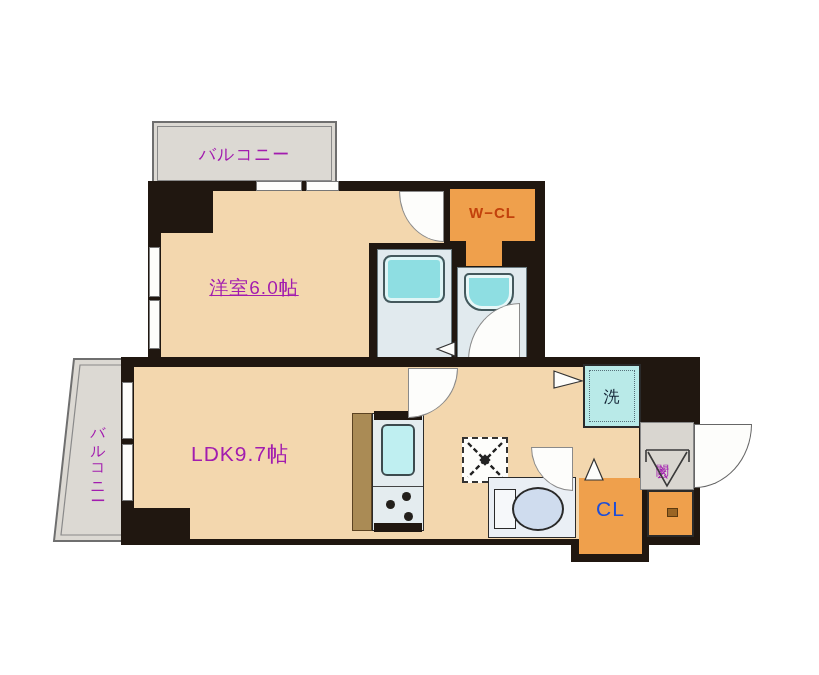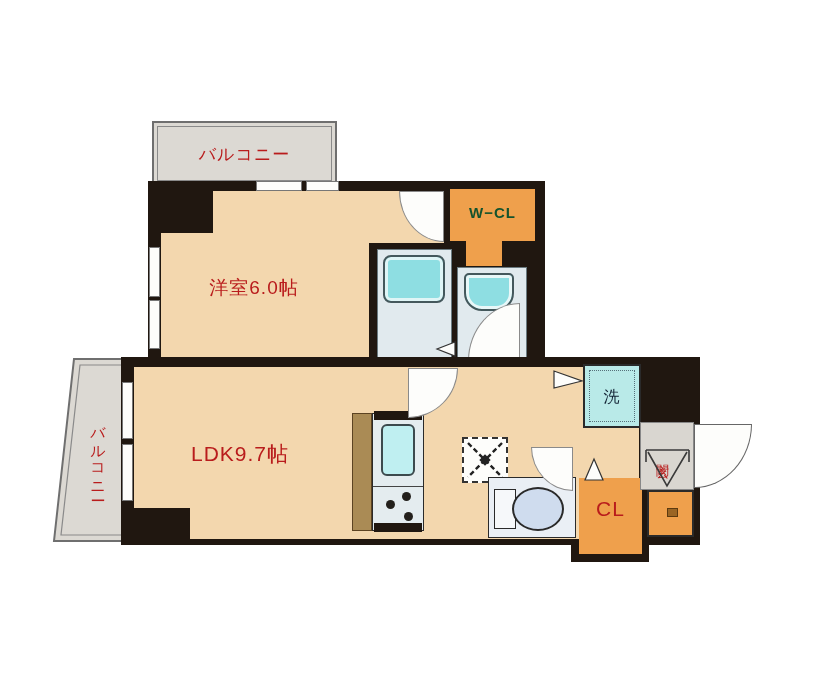--- a/index.html
+++ b/index.html
@@ -7,21 +7,21 @@
   #canvas{position:relative;width:819px;height:675px;background:#fff;overflow:hidden;}
   .abs{position:absolute;box-sizing:border-box;}
   .wall{background:#201710;}
   .floor{background:#f3d7ae;}
   .storage{background:#efa04c;}
   .balcony{background:#dcd9d3;border:2px solid #6f6f6f;}
   .balcony-inner{position:absolute;inset:3px;border:1px solid #8a8a8a;}
   .bathfloor{background:#e1eaee;border:1px solid #6a7a80;}
   .teal{background:#8edee2;border:2px solid #44585c;border-radius:8px;}
   .pie{background:#fdfdfb;border:1.2px solid #8a8a8a;}
-  .label{color:#b91c1c;text-align:center;letter-spacing:1px;white-space:nowrap;}
+  .label{color:#a21caf;text-align:center;letter-spacing:1px;white-space:nowrap;}
   .vtext{writing-mode:vertical-rl;text-orientation:upright;letter-spacing:2px;}
   .window{background:#fdfdfb;border:1px solid #777;}
   svg{display:block;}
 </style>
 </head>
 <body>
 
 <div id="canvas">
 
   <div class="abs balcony" style="left:152px;top:121px;width:185px;height:65px;">
@@ -36,21 +36,21 @@
   <div class="abs label vtext" style="left:88px;top:385px;height:140px;font-size:15px;">バルコニー</div>
 
   <div class="abs wall" style="left:148px;top:181px;width:397px;height:192px;"></div>
 
   <div class="abs floor" style="left:161px;top:191px;width:283px;height:52px;"></div>
   <div class="abs floor" style="left:161px;top:191px;width:208px;height:172px;"></div>
   <div class="abs wall" style="left:161px;top:191px;width:52px;height:42px;"></div>
 
   <div class="abs storage" style="left:450px;top:189px;width:85px;height:52px;"></div>
   <div class="abs storage" style="left:466px;top:241px;width:36px;height:25px;"></div>
-  <div class="abs label" style="left:450px;top:204px;width:85px;font-size:15px;color:#14532d;font-weight:bold;">W−CL</div>
+  <div class="abs label" style="left:450px;top:204px;width:85px;font-size:15px;color:#c2410c;font-weight:bold;">W−CL</div>
 
   <div class="abs bathfloor" style="left:377px;top:249px;width:75px;height:114px;"></div>
   <div class="abs teal" style="left:383px;top:255px;width:62px;height:48px;box-shadow:inset 0 0 0 3px #dff5f6;"></div>
 
   <div class="abs bathfloor" style="left:457px;top:267px;width:70px;height:96px;"></div>
   <div class="abs teal" style="left:464px;top:273px;width:50px;height:38px;border-radius:5px 5px 18px 18px;box-shadow:inset 0 0 0 3px #e8f7f8;"></div>
 
   <div class="abs pie" style="left:399px;top:191px;width:45px;height:51px;border-radius:0 0 0 100%;"></div>
   <div class="abs pie" style="left:468px;top:303px;width:52px;height:58px;border-radius:100% 0 0 0;"></div>
 
@@ -81,21 +81,21 @@
   <div class="abs" style="left:583px;top:364px;width:58px;height:64px;background:#b9eae8;border:2.5px solid #2a2a2a;">
     <div class="abs" style="inset:4px;border:1.5px dotted #55707a;"></div>
     <div class="abs label" style="left:0;top:21px;width:100%;font-size:16px;color:#123;">洗</div>
   </div>
 
   <div class="abs" style="left:488px;top:477px;width:88px;height:61px;background:#eaeff5;border:1.5px solid #2a2a2a;"></div>
   <div class="abs" style="left:494px;top:489px;width:22px;height:40px;background:#f6f8fa;border:1.5px solid #2a2a2a;"></div>
   <div class="abs" style="left:512px;top:487px;width:52px;height:44px;background:#cfdcee;border:2px solid #2a2a2a;border-radius:50%;"></div>
 
   <div class="abs storage" style="left:579px;top:478px;width:63px;height:76px;"></div>
-  <div class="abs label" style="left:579px;top:497px;width:63px;font-size:21px;color:#b91c1c;">CL</div>
+  <div class="abs label" style="left:579px;top:497px;width:63px;font-size:21px;color:#1d4ed8;">CL</div>
 
   <div class="abs" style="left:640px;top:422px;width:54px;height:68px;background:#d9d6d0;border:1px solid #888;"></div>
   <div class="abs label vtext" style="left:653px;top:426px;height:56px;font-size:13px;letter-spacing:0;">玄関</div>
 
   <div class="abs storage" style="left:647px;top:490px;width:47px;height:47px;border:2px solid #2a2a2a;">
     <div class="abs" style="left:18px;top:16px;width:11px;height:9px;background:#9a6524;border:1px solid #5c3a10;"></div>
   </div>
 
   <div class="abs pie" style="left:408px;top:368px;width:50px;height:50px;border-radius:0 0 100% 0;"></div>
   <div class="abs pie" style="left:531px;top:447px;width:42px;height:44px;border-radius:0 0 0 100%;"></div>
@@ -108,16 +108,16 @@
   <div class="abs window" style="left:122px;top:382px;width:11px;height:57px;"></div>
   <div class="abs window" style="left:122px;top:444px;width:11px;height:57px;"></div>
 
   <svg class="abs" style="left:0;top:0;pointer-events:none;" width="819" height="675" viewBox="0 0 819 675">
     <polygon points="455,342 437,349 455,356" fill="#fdfdfb" stroke="#333" stroke-width="1.2"></polygon>
     <polygon points="554,371 554,388 582,381" fill="#fdfdfb" stroke="#333" stroke-width="1.2"></polygon>
     <polygon points="585,480 603,480 594,459" fill="#fdfdfb" stroke="#333" stroke-width="1.2"></polygon>
     <path d="M646 450 H689 M648 452 L667 486 L687 452 M646 450 V462 M689 450 V462" fill="none" stroke="#3a3a3a" stroke-width="1.6"></path>
   </svg>
 
-  <div class="abs label" style="left:154px;top:275px;width:200px;font-size:19px;">洋室6.0帖</div>
+  <div class="abs label" style="left:154px;top:275px;width:200px;font-size:19px;text-decoration:underline;">洋室6.0帖</div>
   <div class="abs label" style="left:140px;top:440px;width:200px;font-size:21px;">LDK9.7帖</div>
 
 </div>
 
 </body></html>

